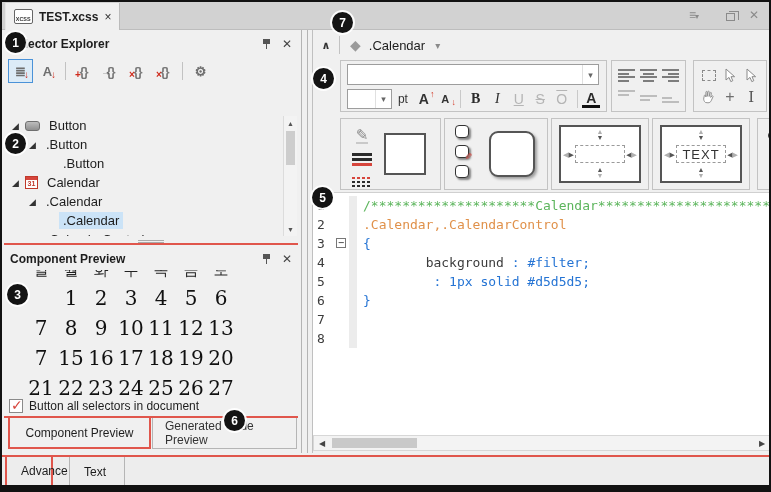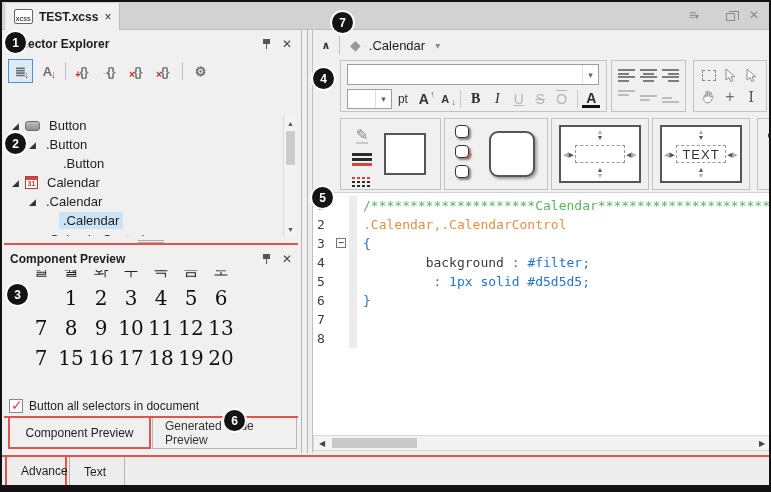--- a/index.html
+++ b/index.html
@@ -386,20 +386,30 @@
           <div class="cal-row">
             <span class="cal-pad"></span>
             <span class="cal-num">7</span>
             <span class="cal-num">15</span>
             <span class="cal-num">16</span>
             <span class="cal-num">17</span>
             <span class="cal-num">18</span>
             <span class="cal-num">19</span>
             <span class="cal-num">20</span>
           </div>
+          <div class="cal-row">
+            <span class="cal-pad"></span>
+            <span class="cal-num">21</span>
+            <span class="cal-num">22</span>
+            <span class="cal-num">23</span>
+            <span class="cal-num">24</span>
+            <span class="cal-num">25</span>
+            <span class="cal-num">26</span>
+            <span class="cal-num">27</span>
+          </div>
         </div>
     </div>
 
     <div class="chk-row">
       <span class="chk-box">
         <span class="mark">✓</span>
       </span>
       <span class="chk-label">Button all selectors in document</span>
     </div>
 
@@ -573,21 +583,21 @@
       </div>
 
     <div class="hsb">
       <span class="sb-arrow left">◀</span>
       <span class="thumb"></span>
       <span class="sb-arrow right">▶</span>
     </div>
   </div>
 
   <div class="bottom-bar" id="bottom-bar">
-      <div class="bt-tab active" style="left: 3px; width: 62px;">Advance</div>
+      <div class="bt-tab active" style="left: 3px; width: 48px;">Advance</div>
       <div class="bt-tab inactive" style="left: 67px; width: 56px;">Text</div>
     </div>
   <div class="black-bottom"></div>
 
   <div id="badges">
       <div class="badge" style="left: 3px; top: 30px;">1</div>
       <div class="badge" style="left: 3px; top: 131px;">2</div>
       <div class="badge" style="left: 5px; top: 282px;">3</div>
       <div class="badge" style="left: 311px; top: 66px;">4</div>
       <div class="badge" style="left: 310px; top: 185px;">5</div>

